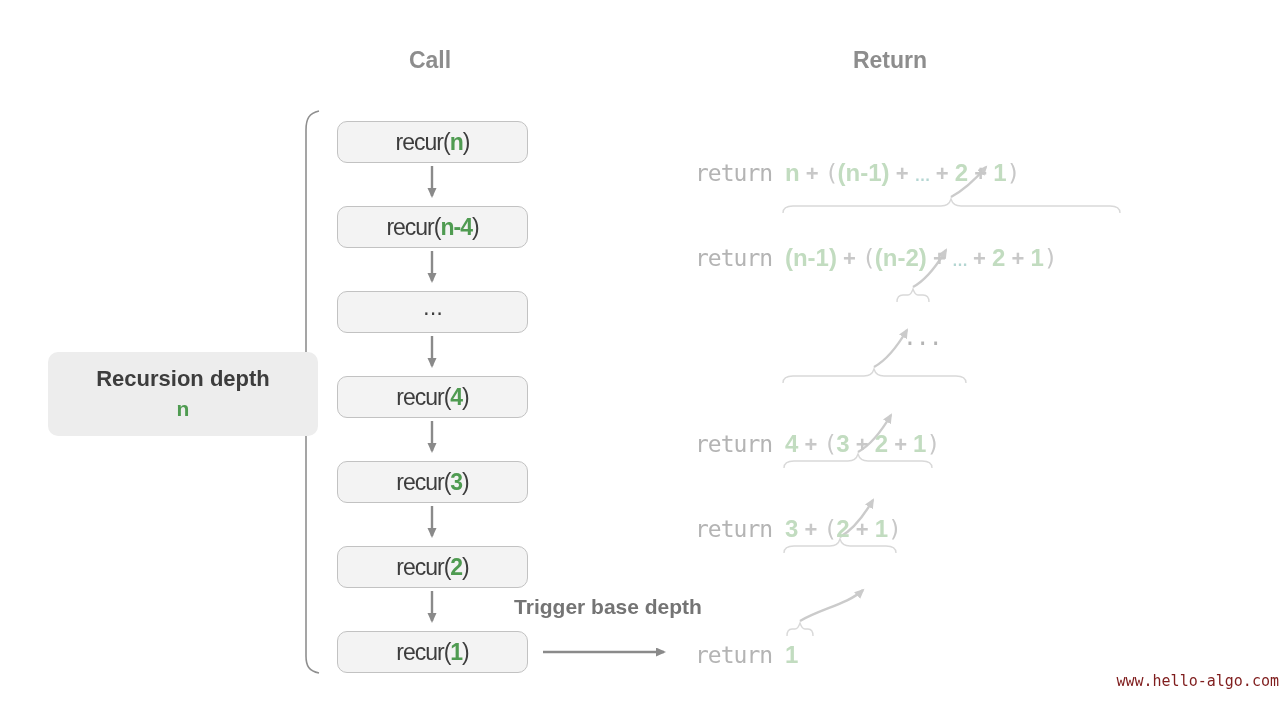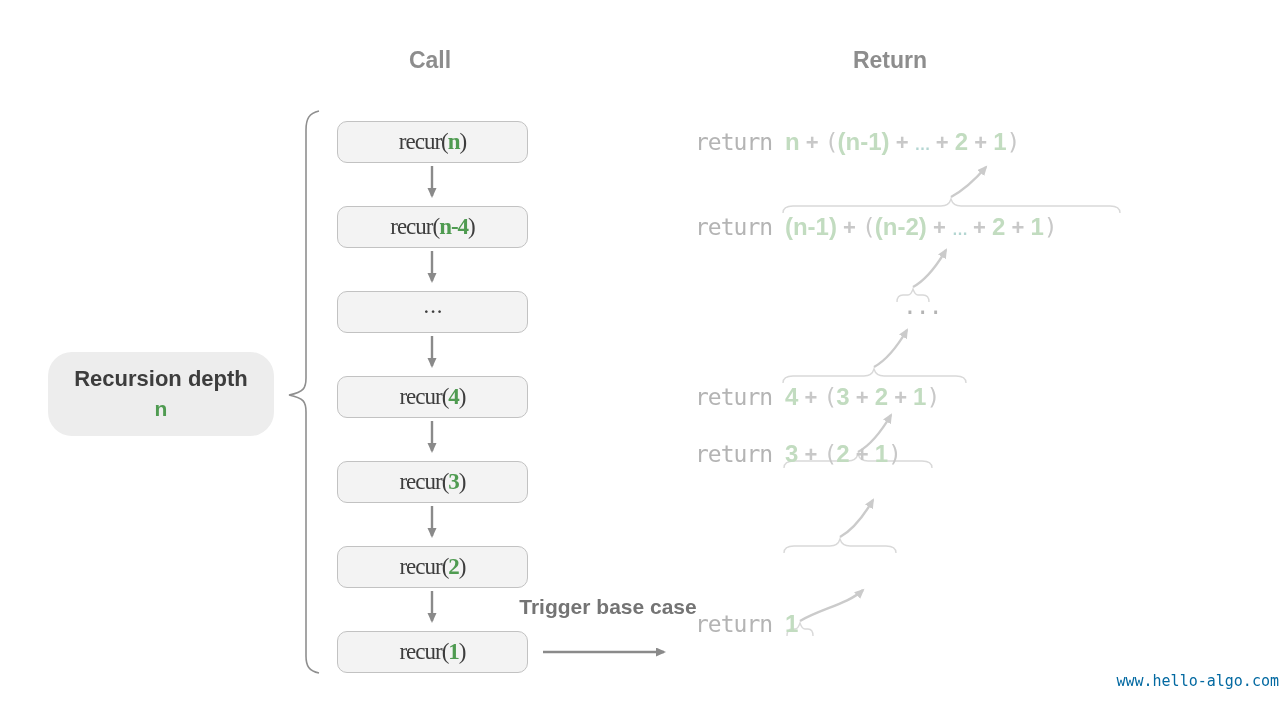--- a/index.html
+++ b/index.html
@@ -21,54 +21,55 @@
     font-weight:bold;
     color:#8d8d8d;
     top:47px;
   }
   .call-hdr{left:350px;}
   .return-hdr{left:810px;}
 
   .depth-label{
     position:absolute;
     left:48px;top:352px;
-    width:226px;height:84px;
+    width:270px;height:84px;
     background:#ededed;
-    border-radius:24px;
+    border-radius:10px;
     display:flex;flex-direction:column;
     align-items:center;justify-content:center;
   }
   .depth-line1{font-size:22px;font-weight:bold;color:#3d3d3d;line-height:26px;}
   .depth-line2{font-size:21px;font-weight:bold;color:#4f9b51;line-height:26px;margin-top:4px;}
 
   .call-box{
     position:absolute;
     left:337px;
     width:191px;height:42px;
     background:#f3f3f3;
     border:1.5px solid #c2c2c2;
     border-radius:10px;
     box-sizing:border-box;
     display:flex;align-items:center;justify-content:center;
-    font-family:Liberation Serif, serif;
+    font-family:Liberation Sans, sans-serif;
     font-size:23px;
     letter-spacing:-1px;
   }
   .seg-dark{color:#3d3d3d;}
   .seg-green{color:#4f9b51;font-weight:bold;}
 
   .return-row{
     position:absolute;
     left:695px;
     height:32px;line-height:32px;
     font-family:"DejaVu Sans Mono", monospace;
     font-size:23px;
     letter-spacing:-1px;
     white-space:pre;
     color:#b4b4b4;
+    margin-top:31px;
   }
   .return-row.dots-row{left:903px;}
   .seg-kw{color:#b4b4b4;}
   .seg-pg{color:#c2dcc0;font-weight:bold;font-family:"Liberation Sans",sans-serif;font-size:24px;letter-spacing:0;}
   .seg-op{color:#c8c8c8;font-weight:bold;font-family:"Liberation Sans",sans-serif;font-size:22px;letter-spacing:0;}
   .seg-dots{color:#b4d6d2;font-weight:bold;font-family:"Liberation Sans",sans-serif;font-size:16px;letter-spacing:-1px;}
   .seg-pr{color:#c8c8c8;}
 
   .trigger{
     position:absolute;
@@ -77,21 +78,21 @@
     text-align:center;
     font-size:21px;
     font-weight:bold;
     color:#747474;
   }
   .watermark{
     position:absolute;
     right:46px;top:672px;
     font-family:"DejaVu Sans Mono", monospace;
     font-size:15px;
-    color:#0369a1;
+    color:#7f1d1d;
   }
 </style>
 </head>
 <body>
 
 <div class="canvas">
 
   <svg class="lines" viewBox="0 0 1280 720">
     <defs>
       <marker id="ah-dark" markerUnits="userSpaceOnUse" markerWidth="14" markerHeight="12" refX="8" refY="4.5" orient="auto">
@@ -166,20 +167,20 @@
     </div>
   <div class="call-box" style="top:631px">
       <span class="seg-dark">recur(</span>
       <span class="seg-green">1</span>
       <span class="seg-dark">)</span>
     </div>
 
   <div class="return-row" style="top:126px"><span class="seg-kw">return </span><span class="seg-pg">n</span><span class="seg-op"> + </span><span class="seg-pr">(</span><span class="seg-pg">(n-1)</span><span class="seg-op"> + </span><span class="seg-dots">…</span><span class="seg-op"> + </span><span class="seg-pg">2</span><span class="seg-op"> + </span><span class="seg-pg">1</span><span class="seg-pr">)</span></div>
   <div class="return-row" style="top:211px"><span class="seg-kw">return </span><span class="seg-pg">(n-1)</span><span class="seg-op"> + </span><span class="seg-pr">(</span><span class="seg-pg">(n-2)</span><span class="seg-op"> + </span><span class="seg-dots">…</span><span class="seg-op"> + </span><span class="seg-pg">2</span><span class="seg-op"> + </span><span class="seg-pg">1</span><span class="seg-pr">)</span></div>
   <div class="return-row dots-row" style="top:296px"><span class="seg-kw">···</span></div>
-  <div class="return-row" style="top:381px"><span class="seg-kw">return </span><span class="seg-pg">4</span><span class="seg-op"> + </span><span class="seg-pr">(</span><span class="seg-pg">3</span><span class="seg-op"> + </span><span class="seg-pg">2</span><span class="seg-op"> + </span><span class="seg-pg">1</span><span class="seg-pr">)</span></div>
-  <div class="return-row" style="top:438px"><span class="seg-kw">return </span><span class="seg-pg">3</span><span class="seg-op"> + </span><span class="seg-pr">(</span><span class="seg-pg">2</span><span class="seg-op"> + </span><span class="seg-pg">1</span><span class="seg-pr">)</span></div>
+  <div class="return-row" style="top:397px"><span class="seg-kw">return </span><span class="seg-pg">4</span><span class="seg-op"> + </span><span class="seg-pr">(</span><span class="seg-pg">3</span><span class="seg-op"> + </span><span class="seg-pg">2</span><span class="seg-op"> + </span><span class="seg-pg">1</span><span class="seg-pr">)</span></div>
+  <div class="return-row" style="top:482px"><span class="seg-kw">return </span><span class="seg-pg">3</span><span class="seg-op"> + </span><span class="seg-pr">(</span><span class="seg-pg">2</span><span class="seg-op"> + </span><span class="seg-pg">1</span><span class="seg-pr">)</span></div>
   <div class="return-row" style="top:608px"><span class="seg-kw">return </span><span class="seg-pg">1</span></div>
 
-  <div class="trigger">Trigger base case</div>
+  <div class="trigger">Trigger base depth</div>
 
   <div class="watermark">www.hello-algo.com</div>
 </div>
 
 </body></html>

